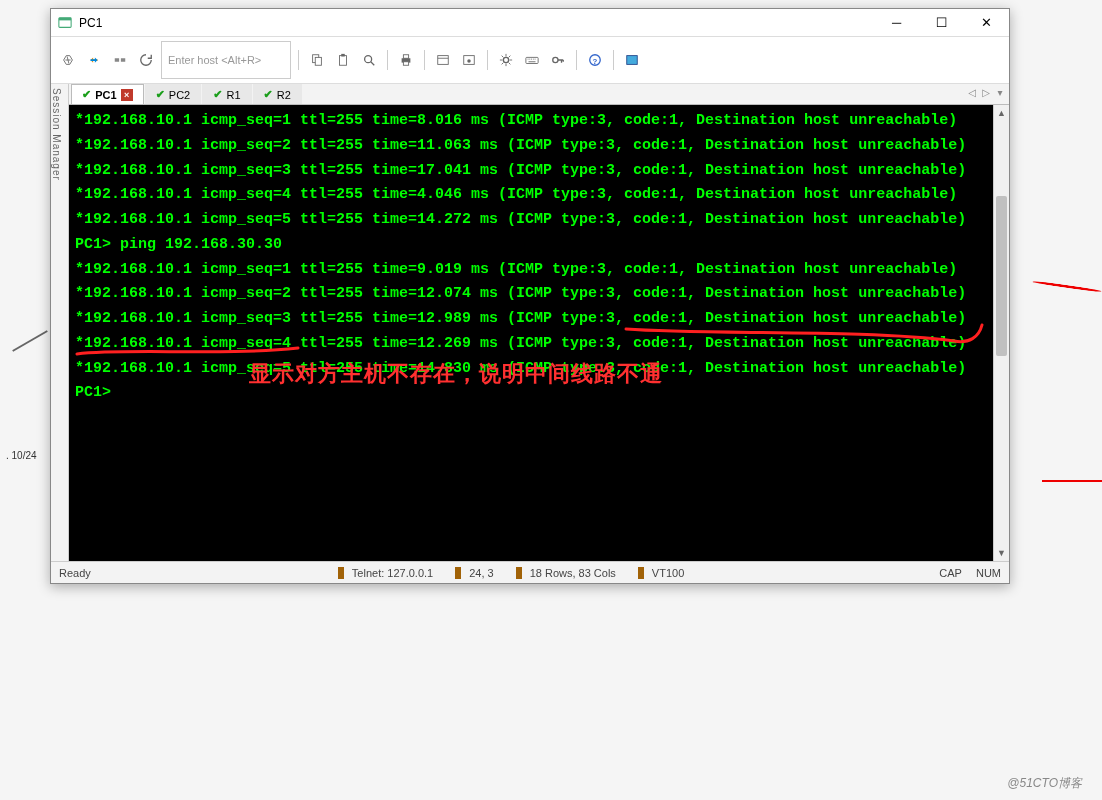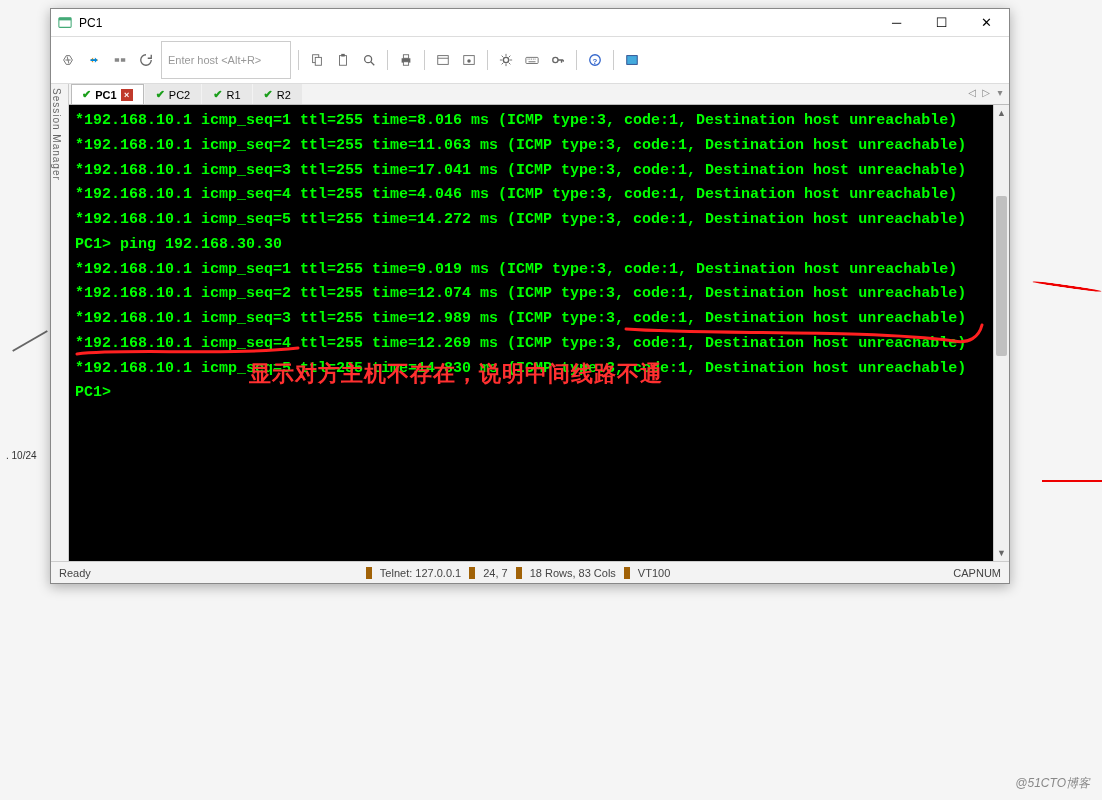--- a/index.html
+++ b/index.html
@@ -34,21 +34,21 @@
   transform: rotate(8deg);
 }
 .bg-fragment-line3 {
   position: absolute;
   right: 0; top: 480px;
   width: 60px; height: 2px;
   border-top: 2px solid #e00;
 }
 .watermark {
   position: absolute;
-  bottom: 8px; right: 12px;
+  bottom: 8px; right: 20px;
   color: #888;
   font-size: 12px;
   font-style: italic;
   font-family: sans-serif;
 }
 
 .app-window {
   position: absolute;
   left: 50px; top: 8px;
   width: 960px;
@@ -264,21 +264,21 @@
 
 .statusbar {
   display: flex;
   align-items: center;
   height: 22px;
   padding: 0 8px;
   background: #f3f3f3;
   border-top: 1px solid #ccc;
   font-size: 11px;
   color: #444;
-  gap: 0;
+  gap: 14px;
 }
 .statusbar .grow { flex: 1; }
 .statusbar .cell {
   border-left: 6px solid #a16207;
   padding: 0 8px;
 }
 </style>
 </head>
 <body>
 
@@ -451,21 +451,21 @@
           <div class="arr dn">▼</div>
         </div>
       </div>
     </div>
   </div>
 
   <div class="statusbar">
     <span>Ready</span>
     <span class="grow"></span>
     <span class="cell">Telnet: 127.0.0.1</span>
-    <span class="cell">24,  7</span>
+    <span class="cell">24,  3</span>
     <span class="cell">18 Rows, 83 Cols</span>
     <span class="cell">VT100</span>
     <span class="grow"></span>
     <span>CAP</span>
     <span>NUM</span>
   </div>
 
 </div>
 
 </body></html>

